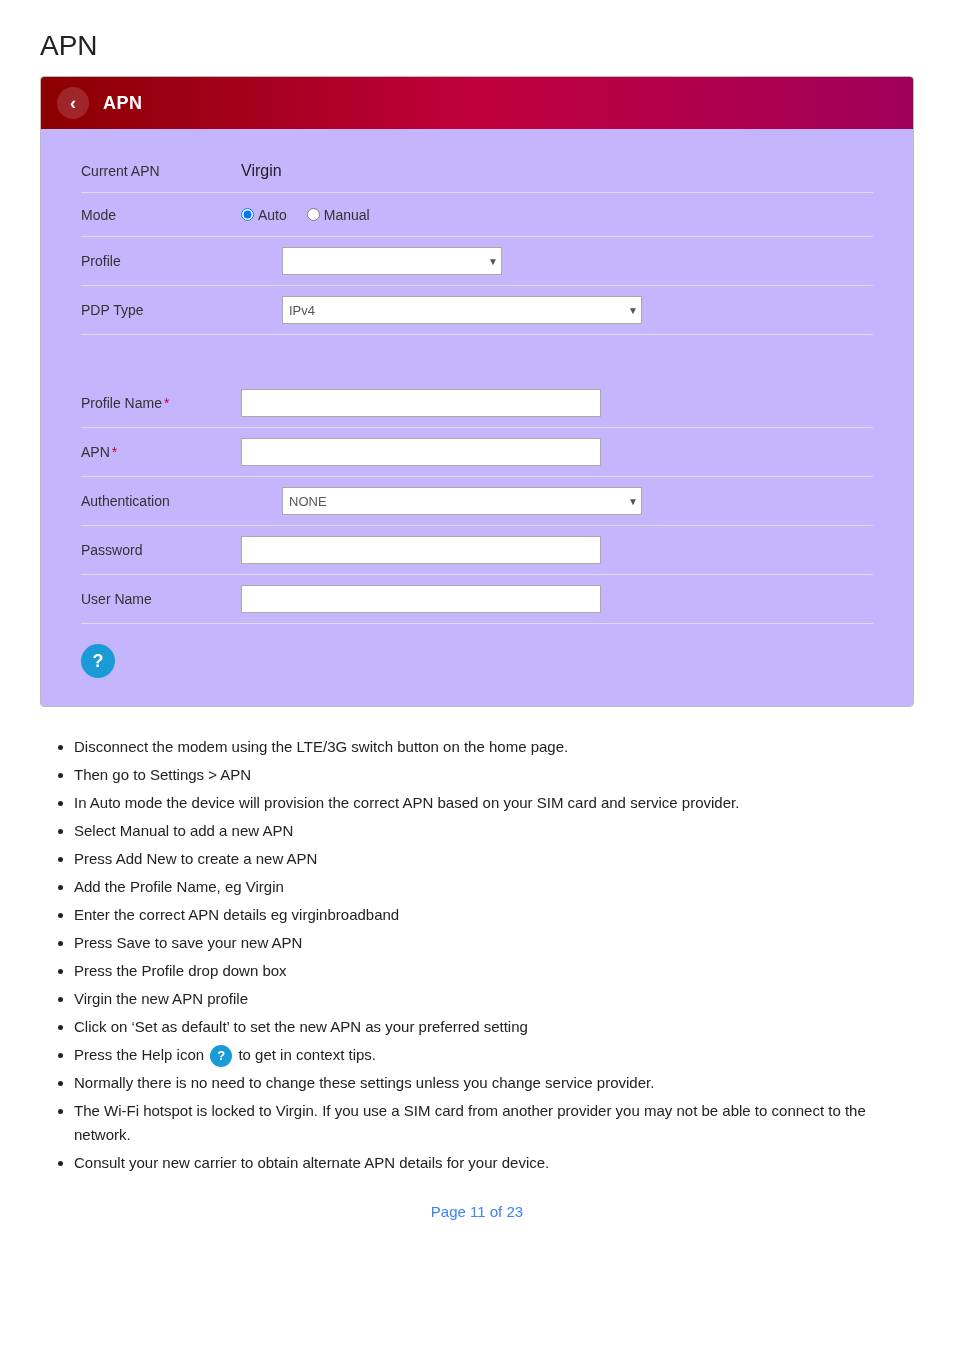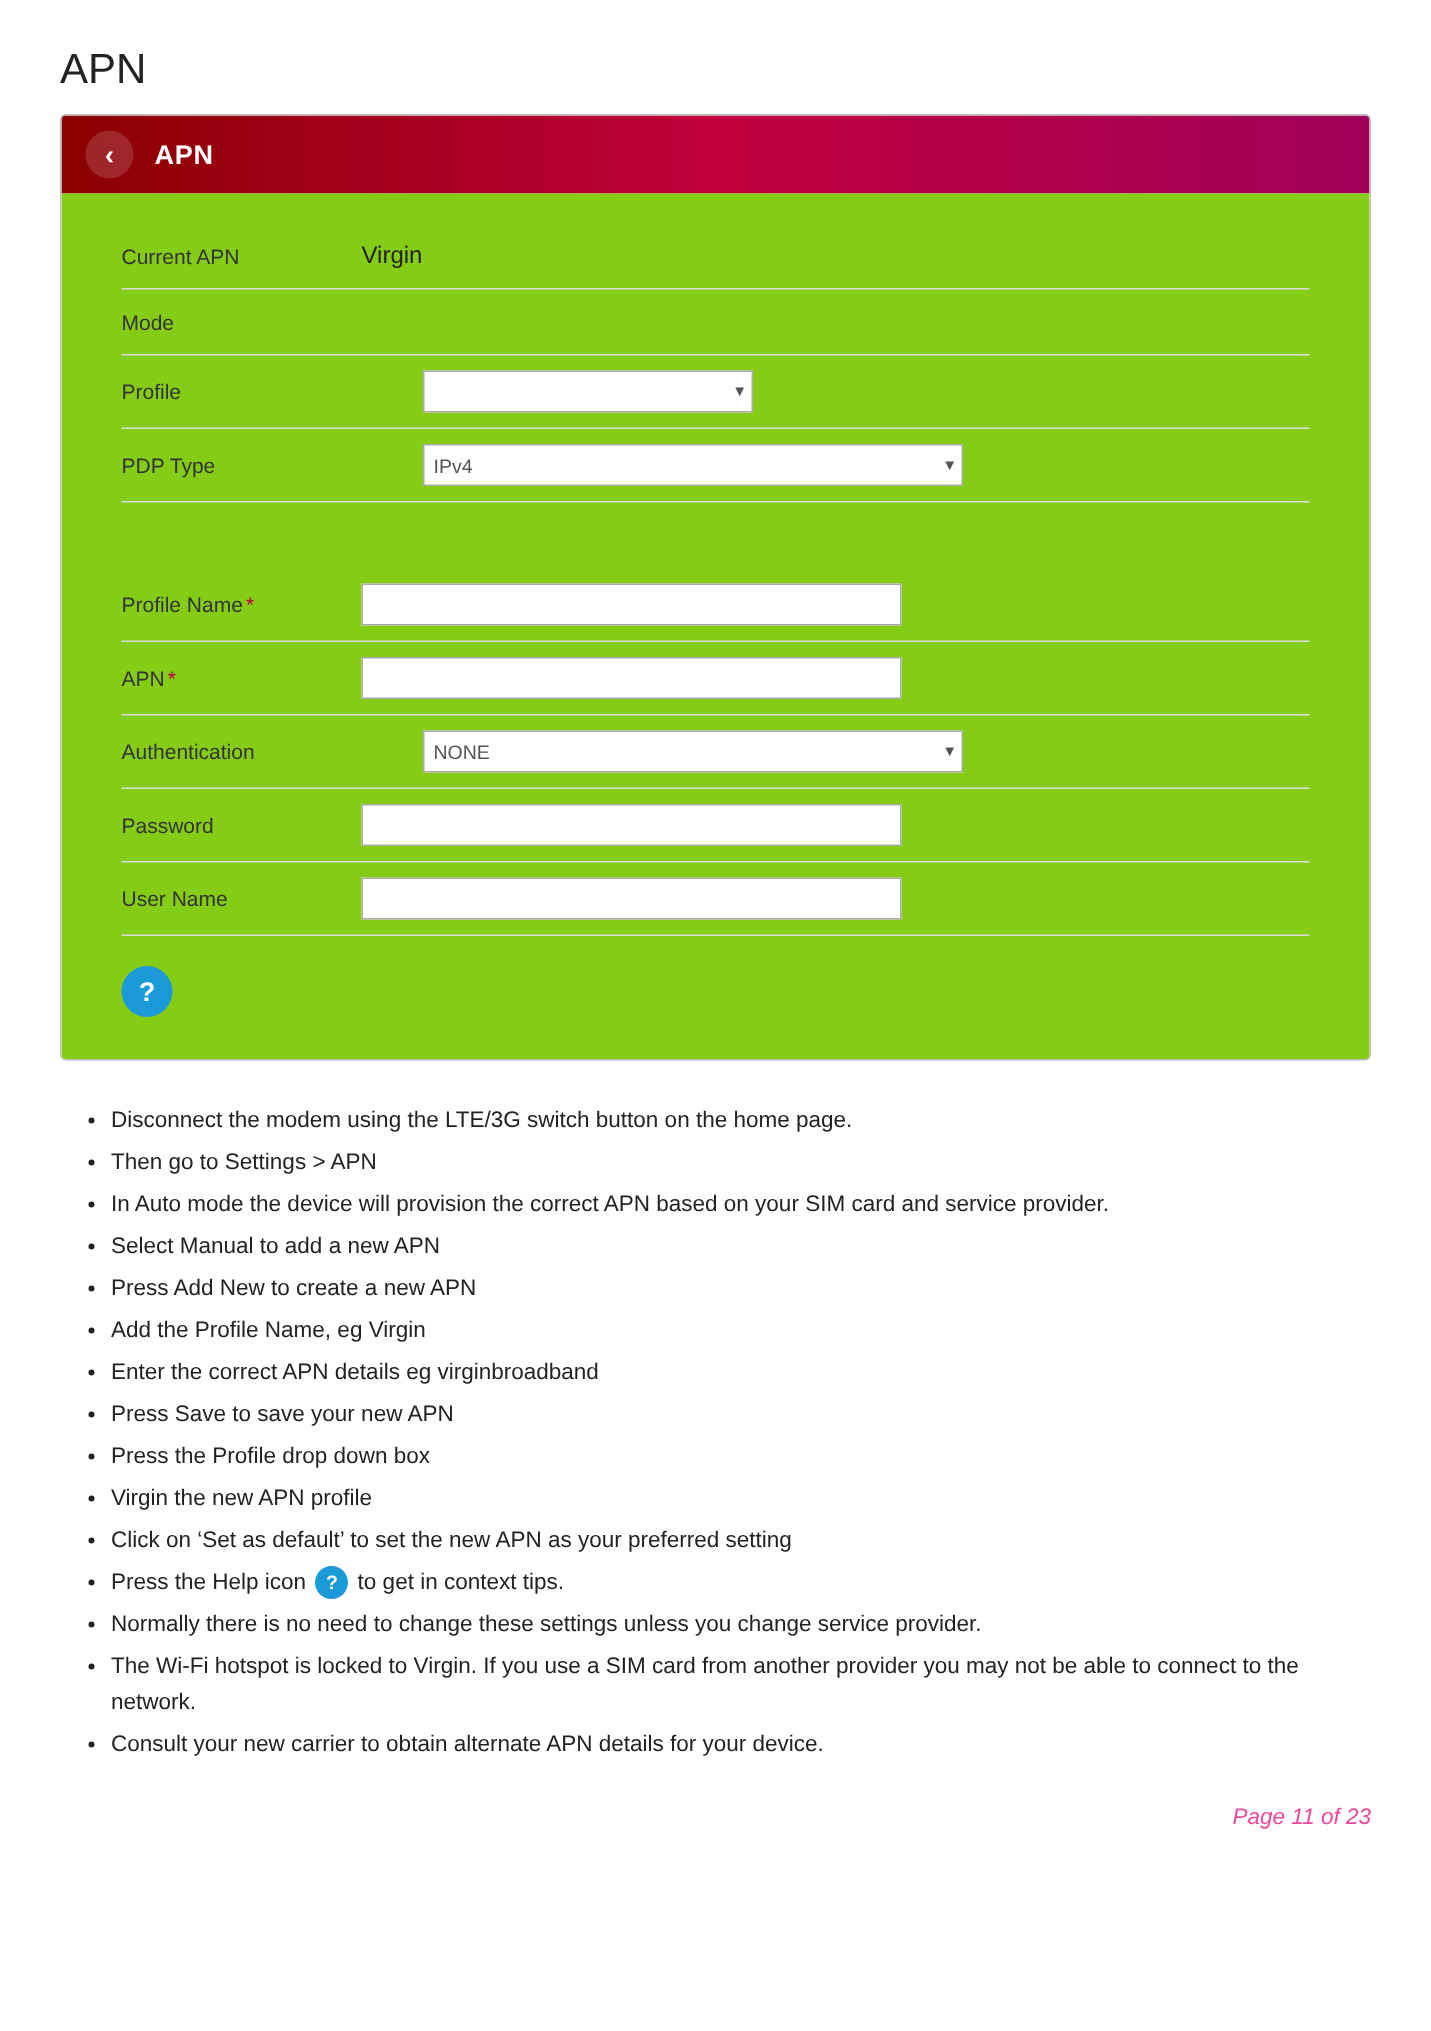--- a/index.html
+++ b/index.html
@@ -51,21 +51,21 @@
     }
 
     .apn-header-title {
       color: #fff;
       font-size: 18px;
       font-weight: bold;
       letter-spacing: 0.5px;
     }
 
     .apn-body {
-      background: #84cc16;
+      background: #c4b5fd;
       padding: 20px 40px 24px 40px;
     }
 
     .form-row {
       display: flex;
       align-items: center;
       padding: 10px 0;
       border-bottom: 1px solid #ddd;
       min-height: 44px;
     }
@@ -207,25 +207,24 @@
       background: #1a9bd7;
       color: #fff;
       font-size: 13px;
       font-weight: bold;
       vertical-align: middle;
       margin: 0 2px;
     }
 
     
     .page-footer {
-      text-align: right;
-      color: #ec4899;
+      text-align: center;
+      color: #3b82f6;
       font-size: 15px;
       margin-top: 20px;
-      font-style: italic;
     }
 
     .separator-row {
       height: 10px;
     }
   </style>
 </head>
 <body>
 
 <div class="page-title">APN</div>
@@ -241,20 +240,32 @@
 
     <div class="form-row">
       <div class="form-label">Current APN</div>
       <div class="form-value">
         <span>Virgin</span>
       </div>
     </div>
 
     <div class="form-row">
       <div class="form-label">Mode</div>
+      <div class="form-value">
+        <div class="radio-group">
+          <label class="radio-label">
+            <input type="radio" name="mode" checked="" style="">
+            <span>Auto</span>
+          </label>
+          <label class="radio-label">
+            <input type="radio" name="mode" style="">
+            <span>Manual</span>
+          </label>
+        </div>
+      </div>
     </div>
 
     <div class="form-row">
       <div class="form-label">Profile</div>
       <div class="form-value">
         <div class="select-wrapper">
           <select class="form-select select-profile">
             <option value=""></option>
           </select>
           <span class="select-arrow">▼</span>

